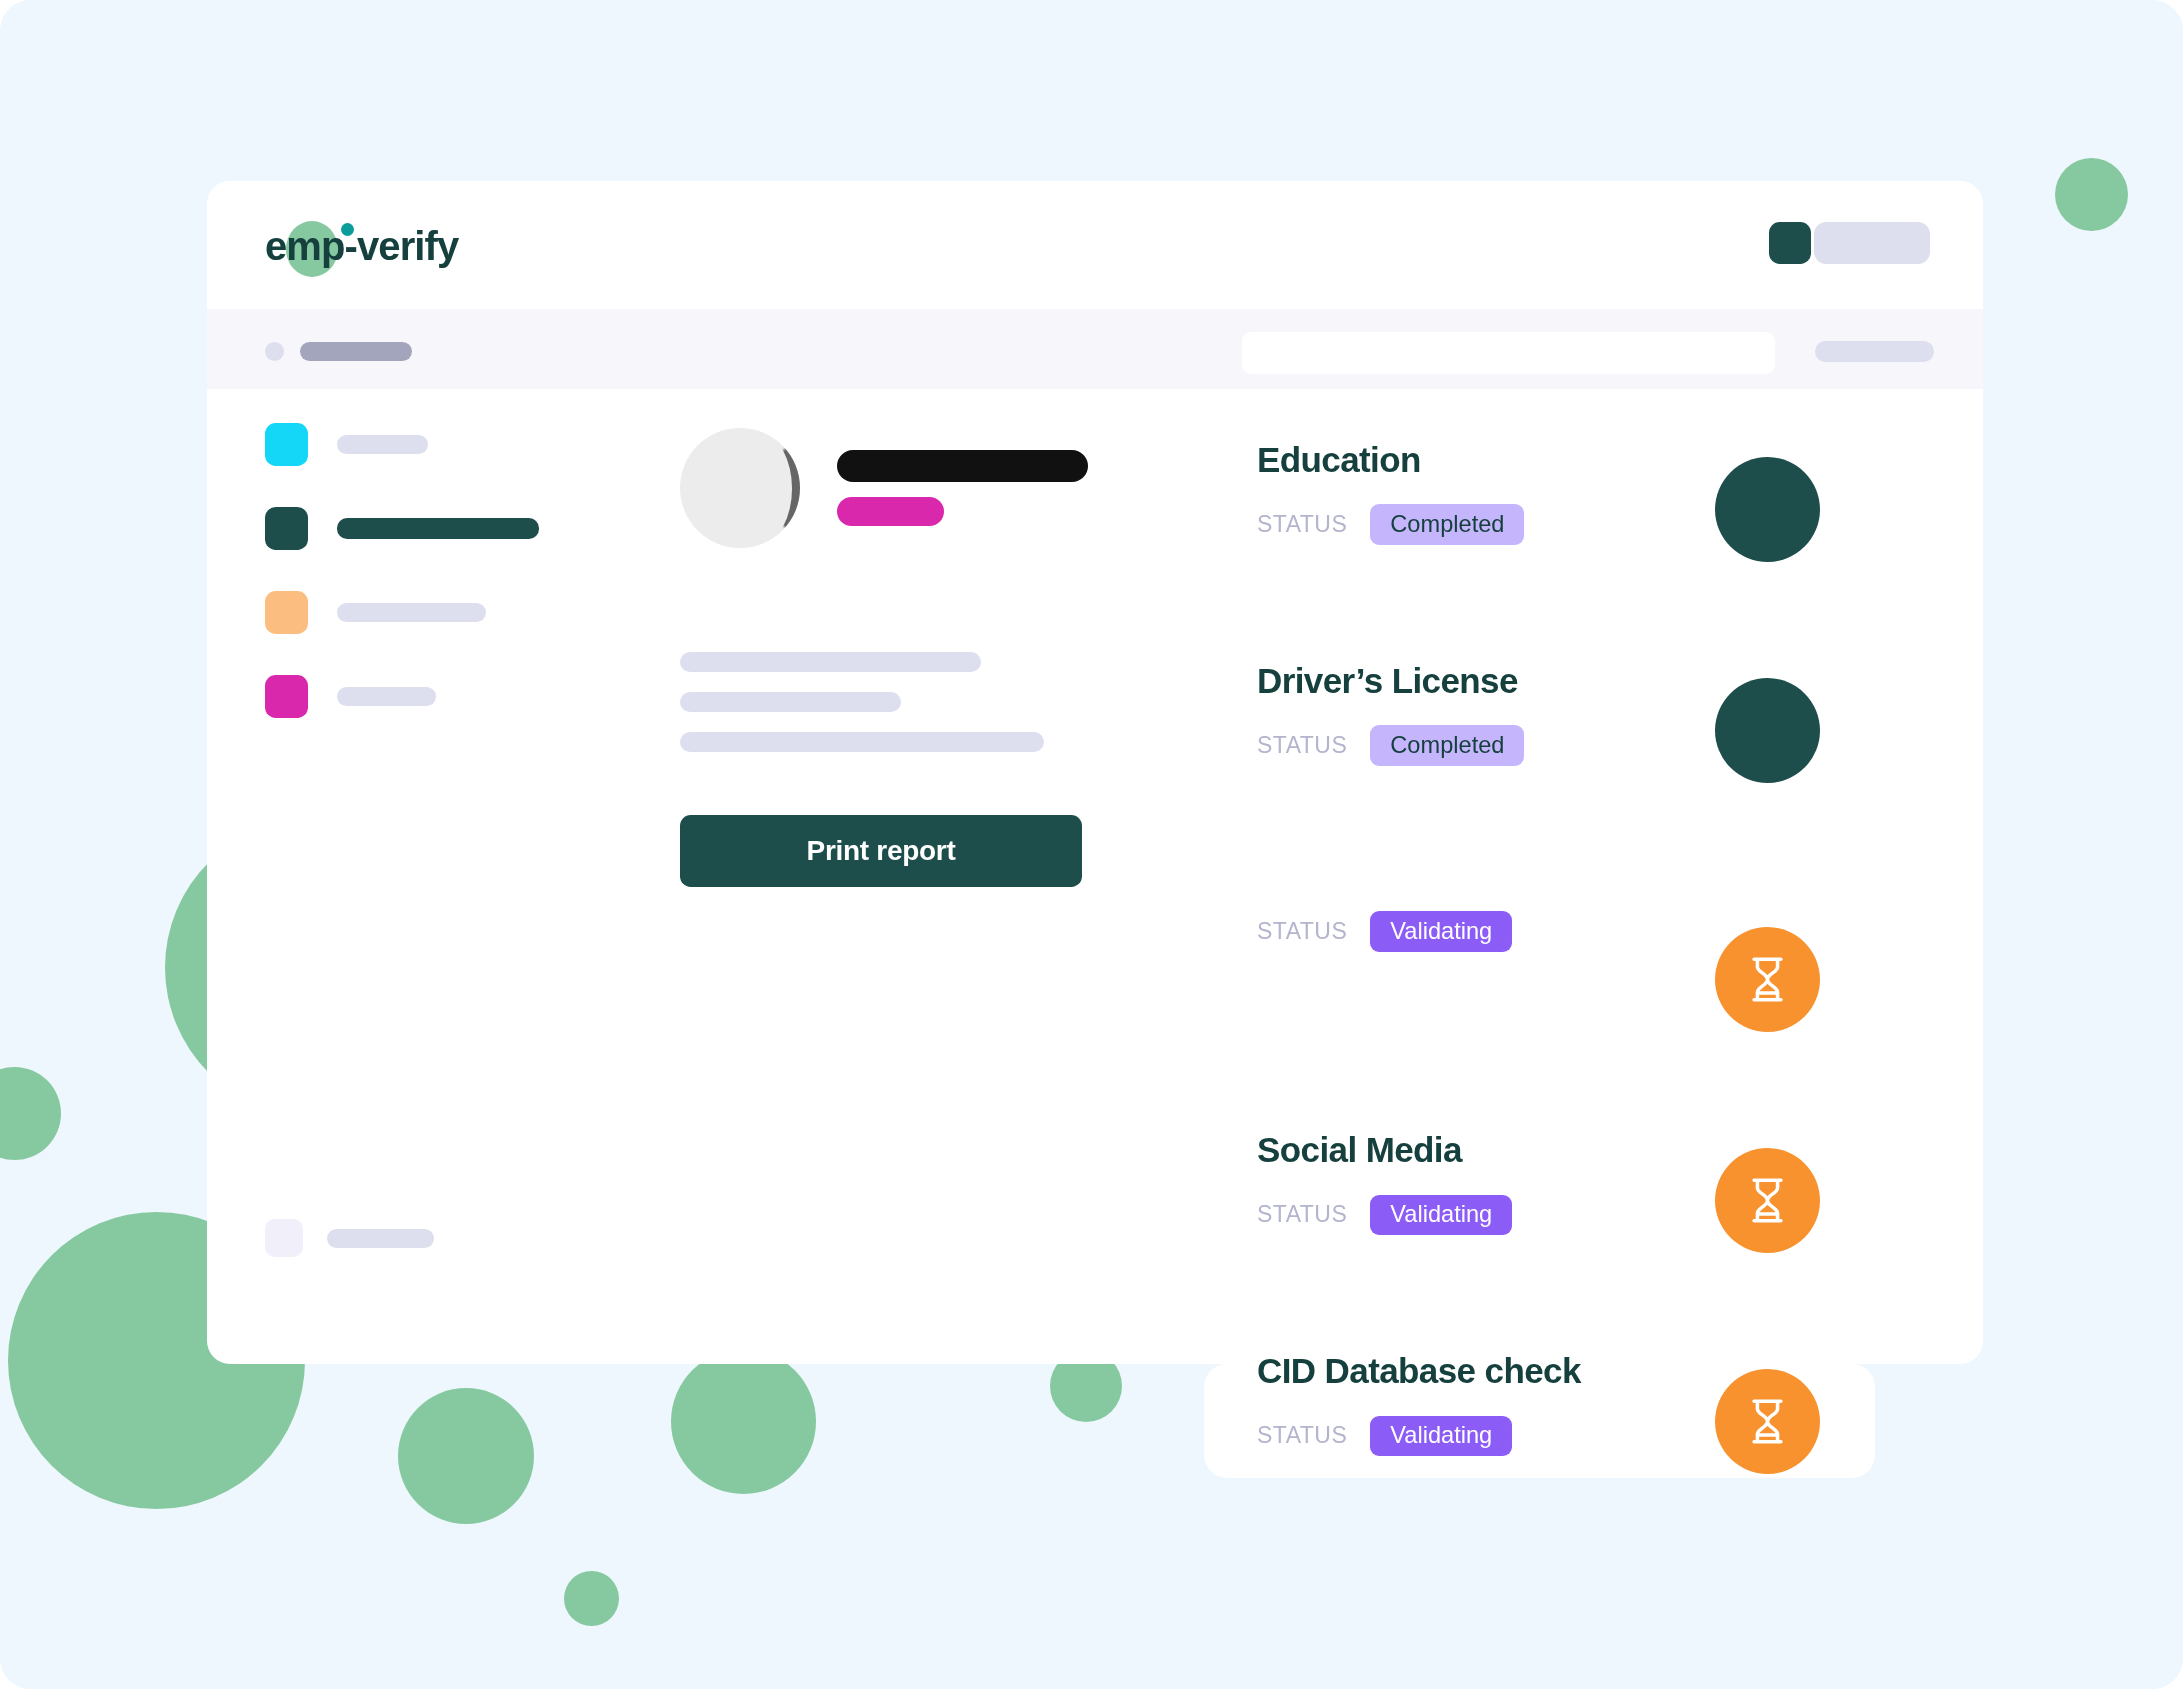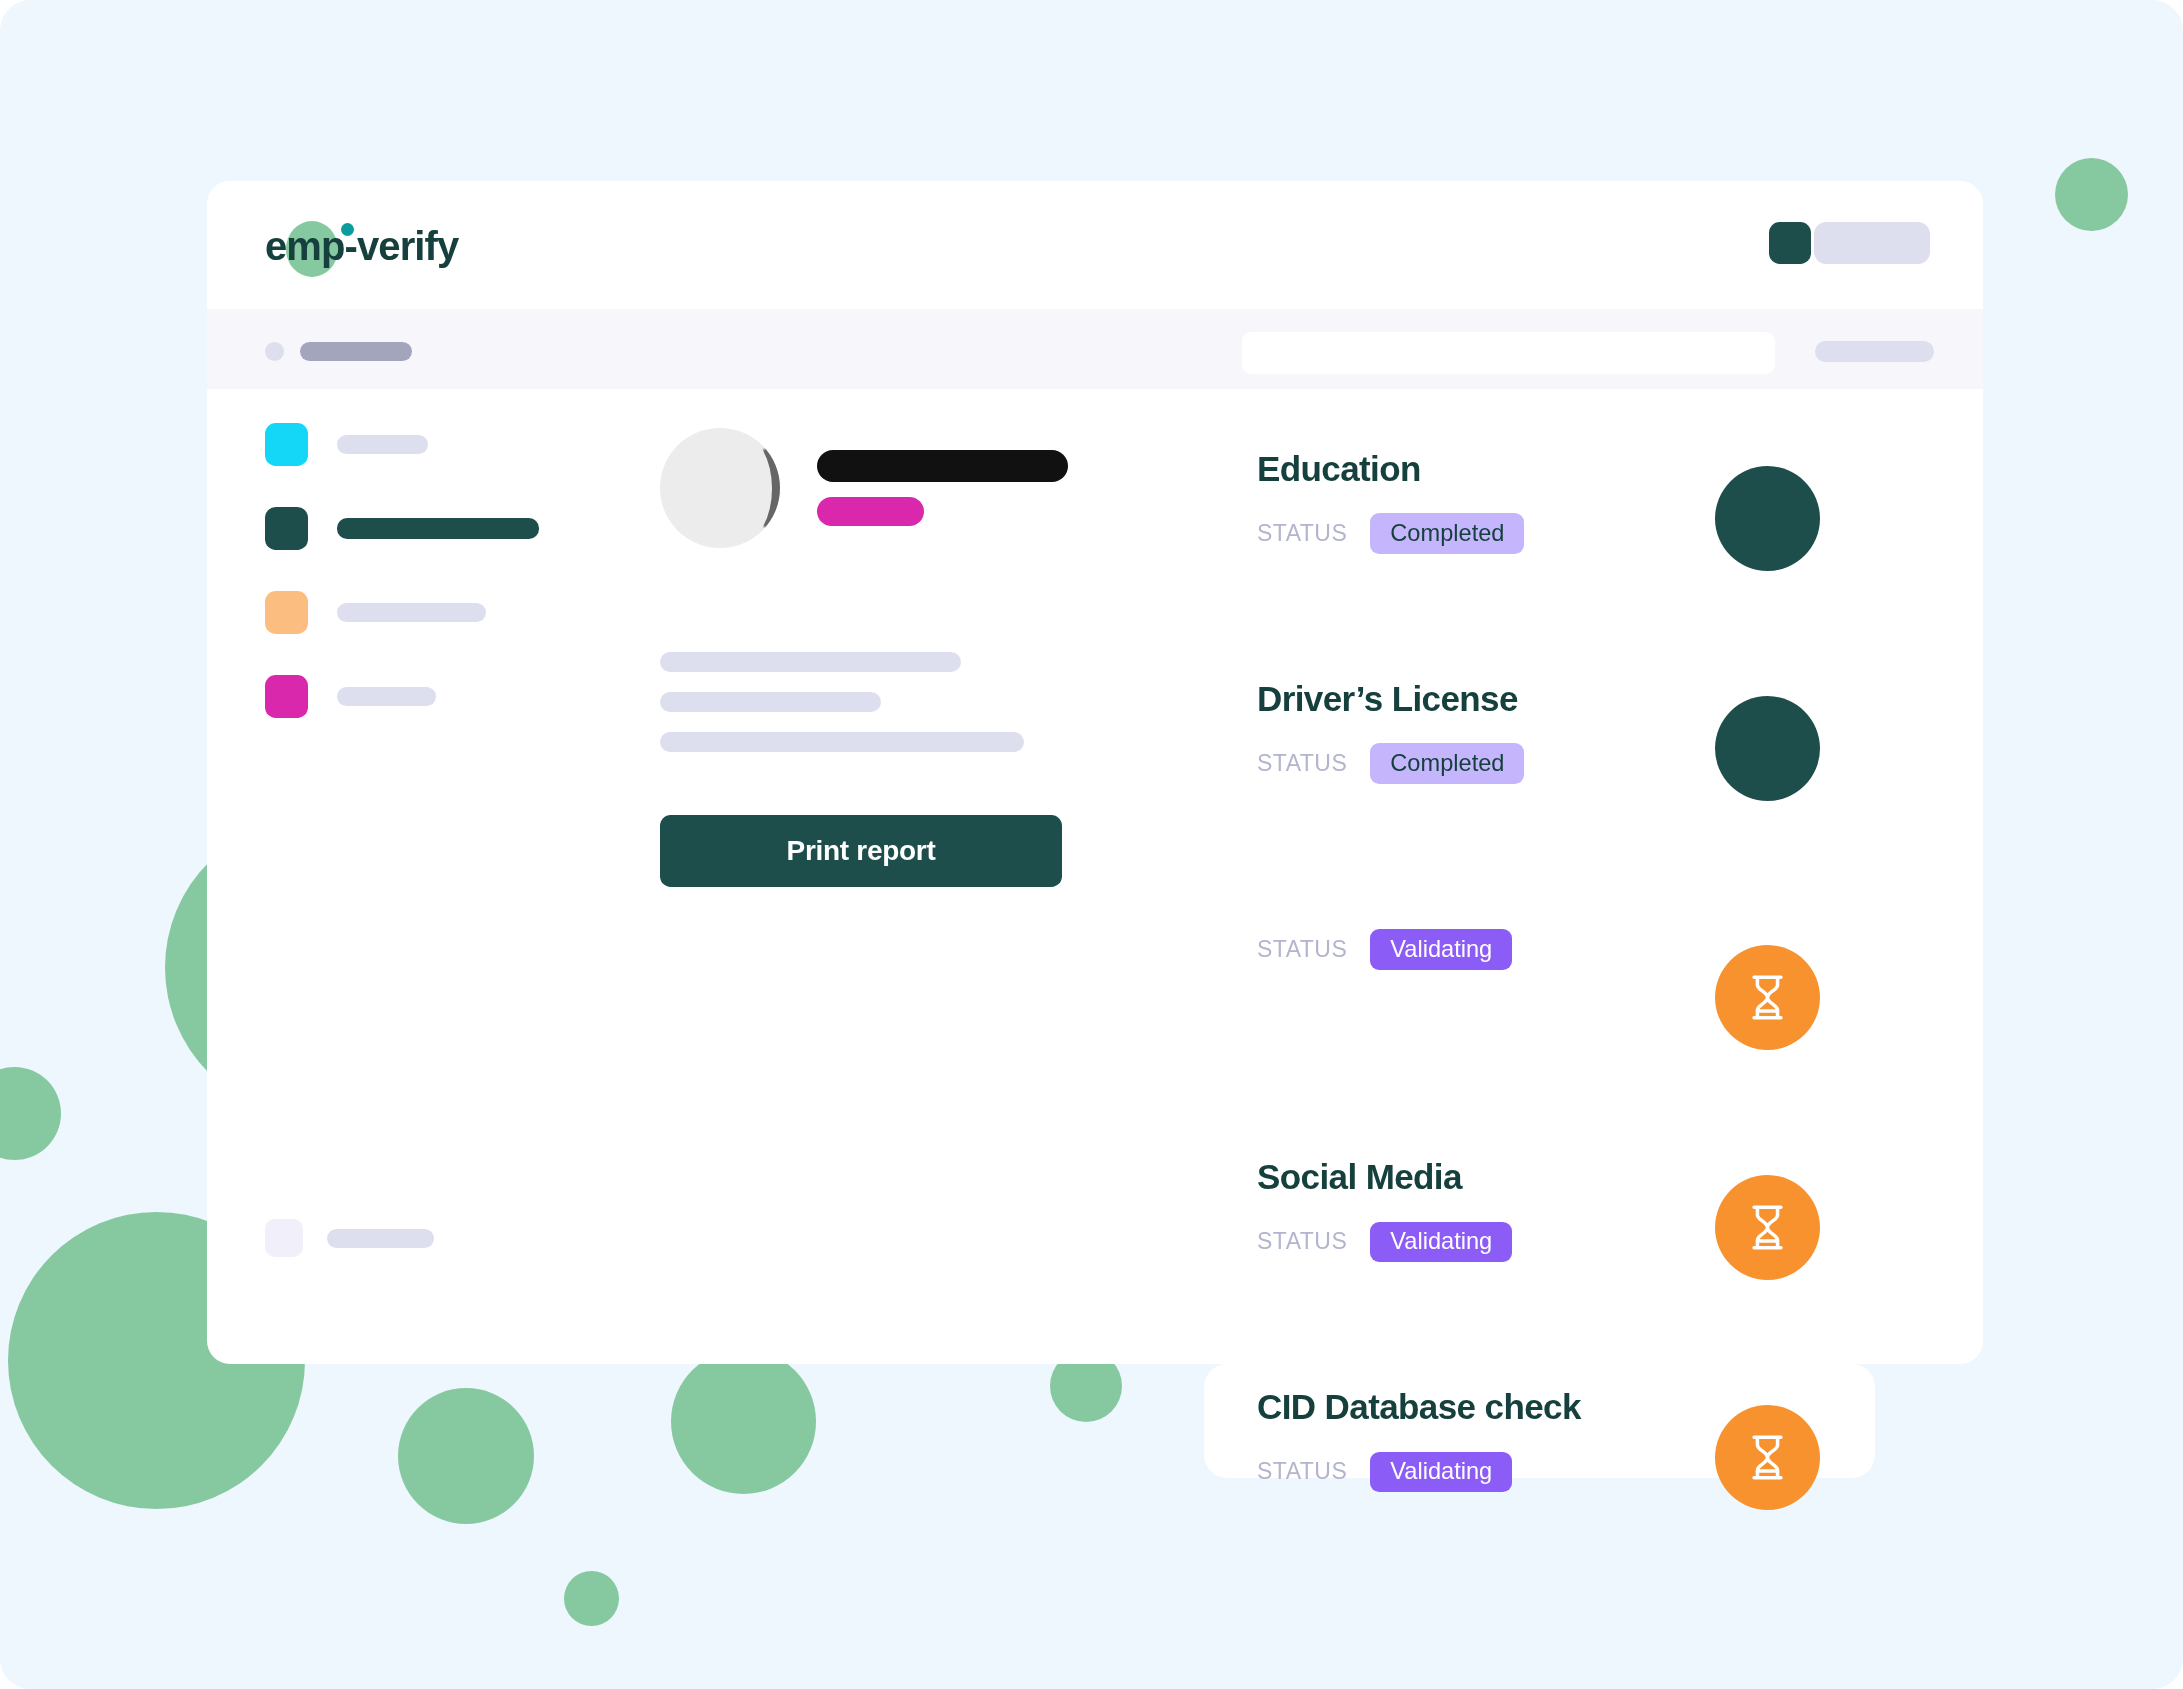--- a/index.html
+++ b/index.html
@@ -176,21 +176,21 @@
     display: flex;
     align-items: center;
     height: 38px;
   }
   #nav-footer .nav-swatch { width: 38px; height: 38px; background: #f0effa; border-radius: 10px;}
   #nav-footer .nav-label { width: 107px; background: #dddeee; margin-left: 24.4px; }
 
   
   #profile {
     position: absolute;
-    left: 453px;
+    left: 473px;
     top: 242px;
     width: 549px;
   }
   .profile-head {
     display: flex;
     align-items: center;
     height: 130px;
   }
   .avatar {
     position: relative;
@@ -269,21 +269,20 @@
   #checks {
     position: absolute;
     left: 1257px;
     top: 442px;
     width: 610px;
     z-index: 8;
   }
   .check-card {
     position: relative;
     height: 221px;
-    margin-top: 9px;
   }
   .check-title {
     font-size: 35px;
     font-weight: bold;
     color: #16403d;
     letter-spacing: -0.6px;
     line-height: 1;
   }
   .check-status-row {
     display: flex;

